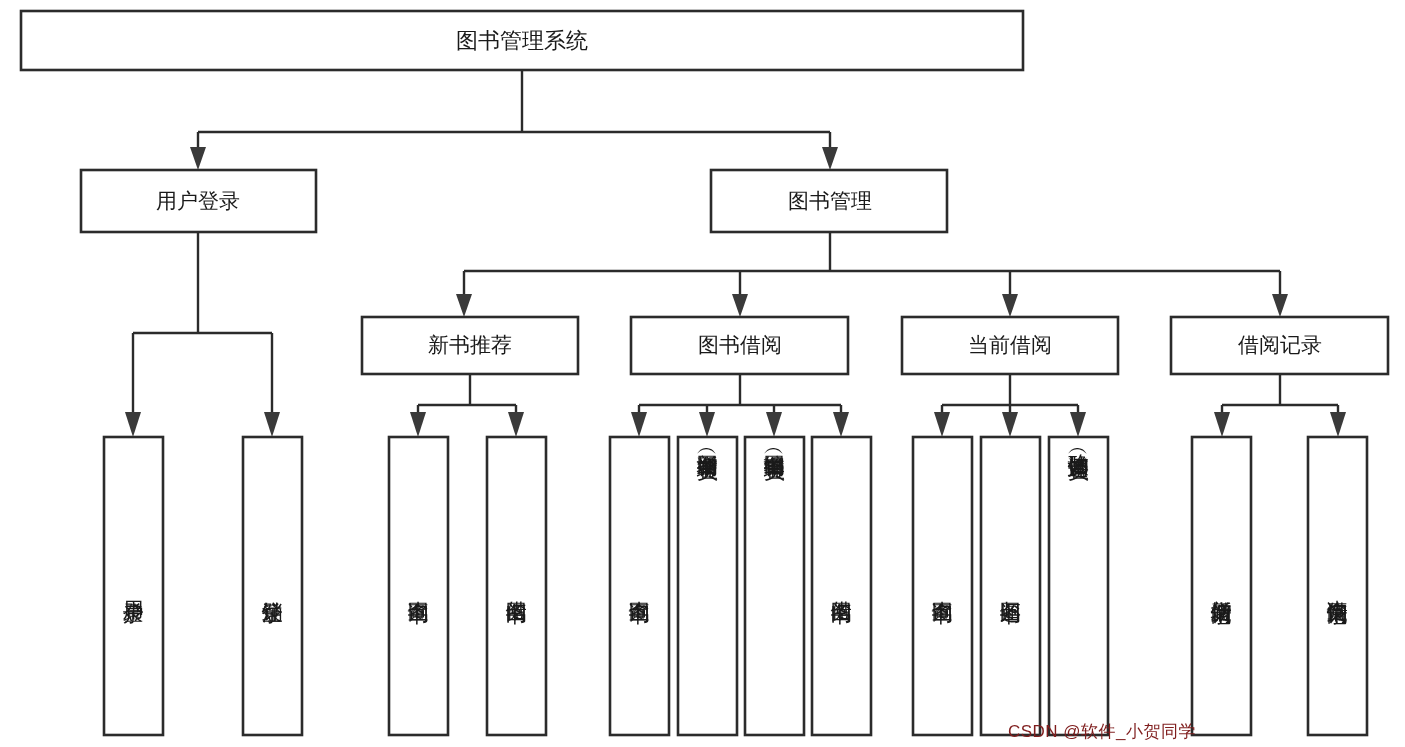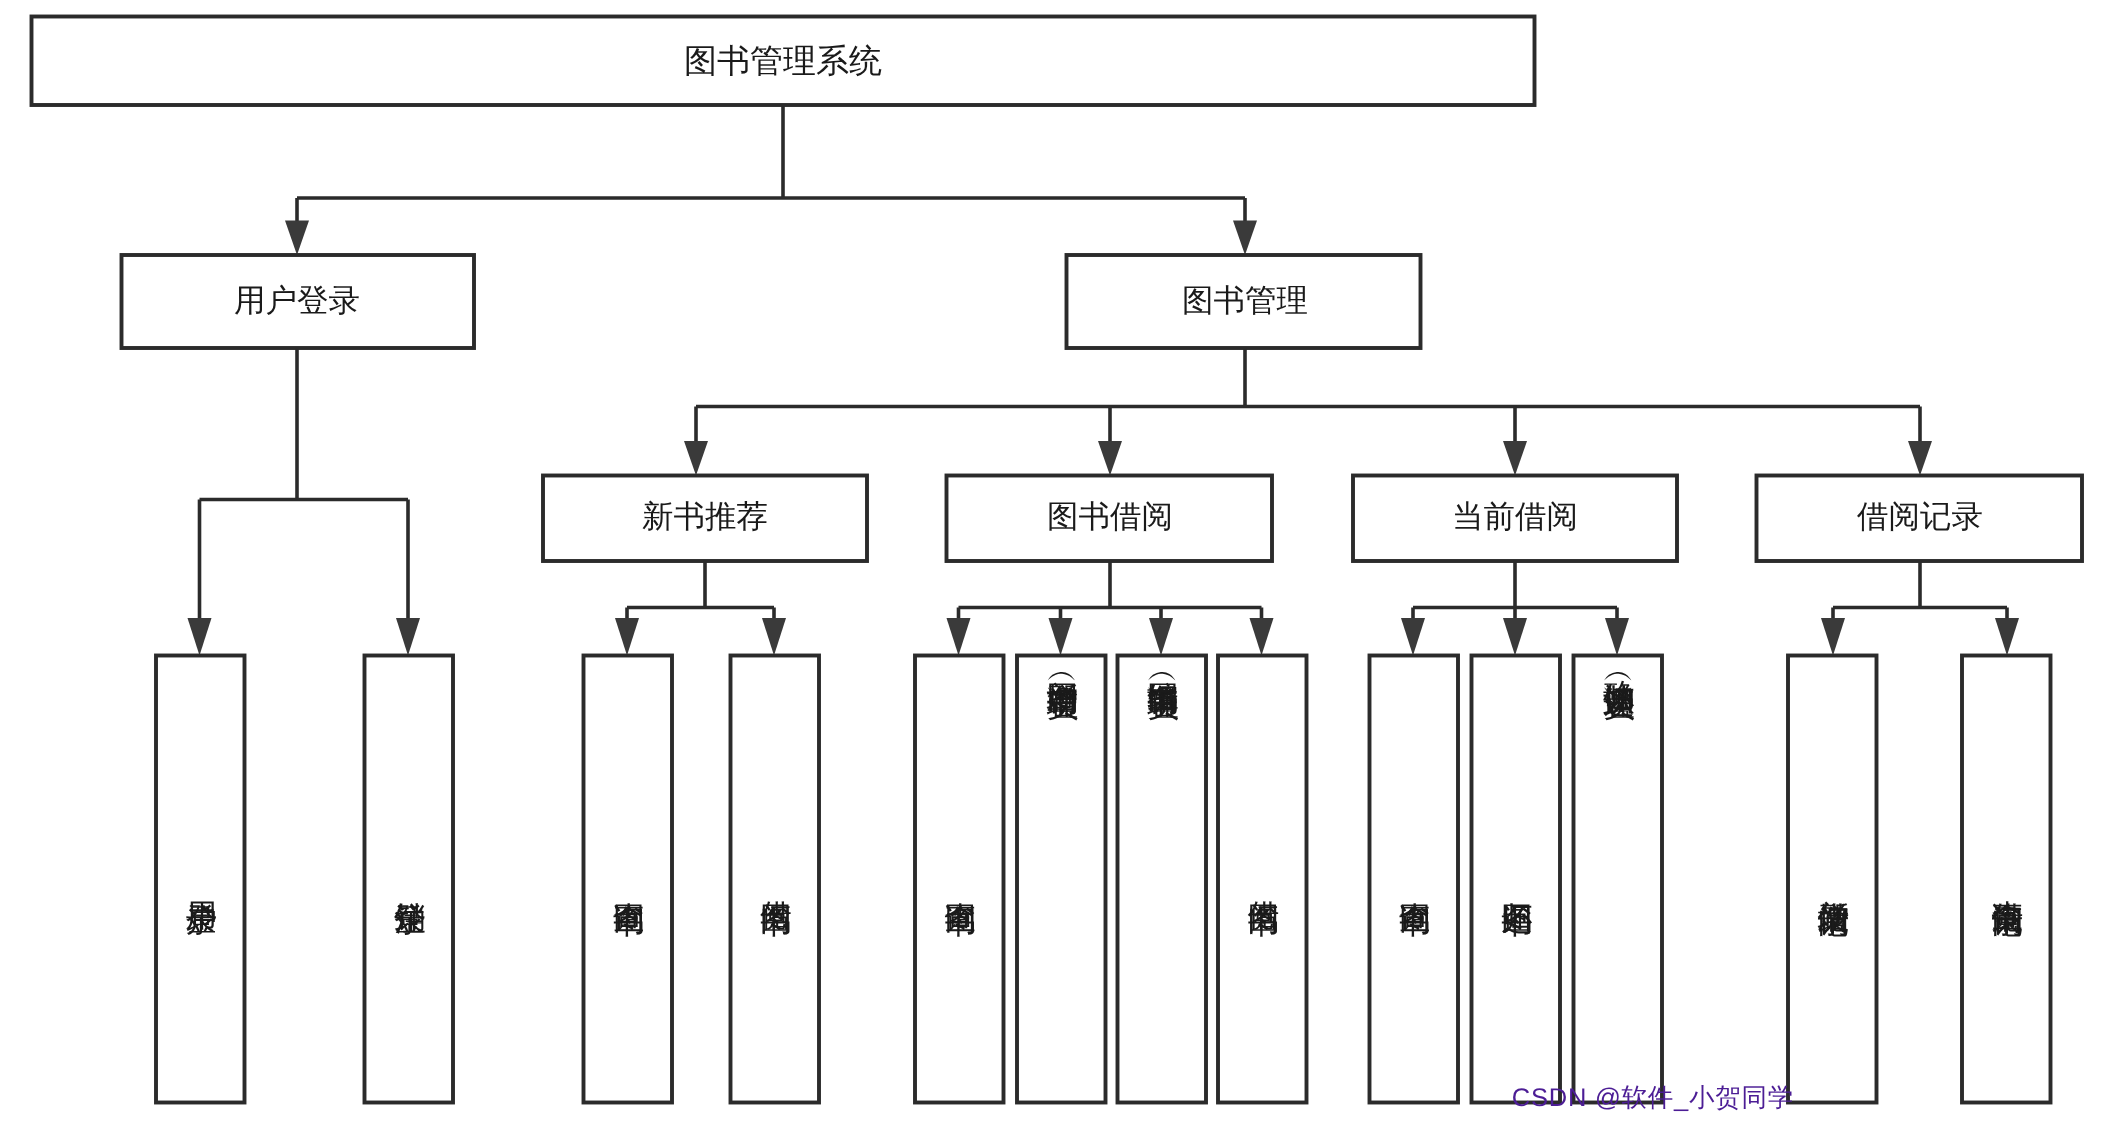--- a/index.html
+++ b/index.html
@@ -73,21 +73,21 @@
     letter-spacing: 1px;
     color: #1a1a1a;
     white-space: nowrap;
   }
   #watermark {
     position: absolute;
     right: 8px;
     bottom: 4px;
     font-family: "Liberation Sans", "DejaVu Sans", sans-serif;
     font-size: 17px;
-    color: #4c1d95;
+    color: #7f1d1d;
     letter-spacing: 0.5px;
     user-select: none;
   }
 </style>
 </head>
 <body>
 
 <div id="diagram-root">
 
   <svg id="flow" viewBox="0 0 1405 747" xmlns="http://www.w3.org/2000/svg">

